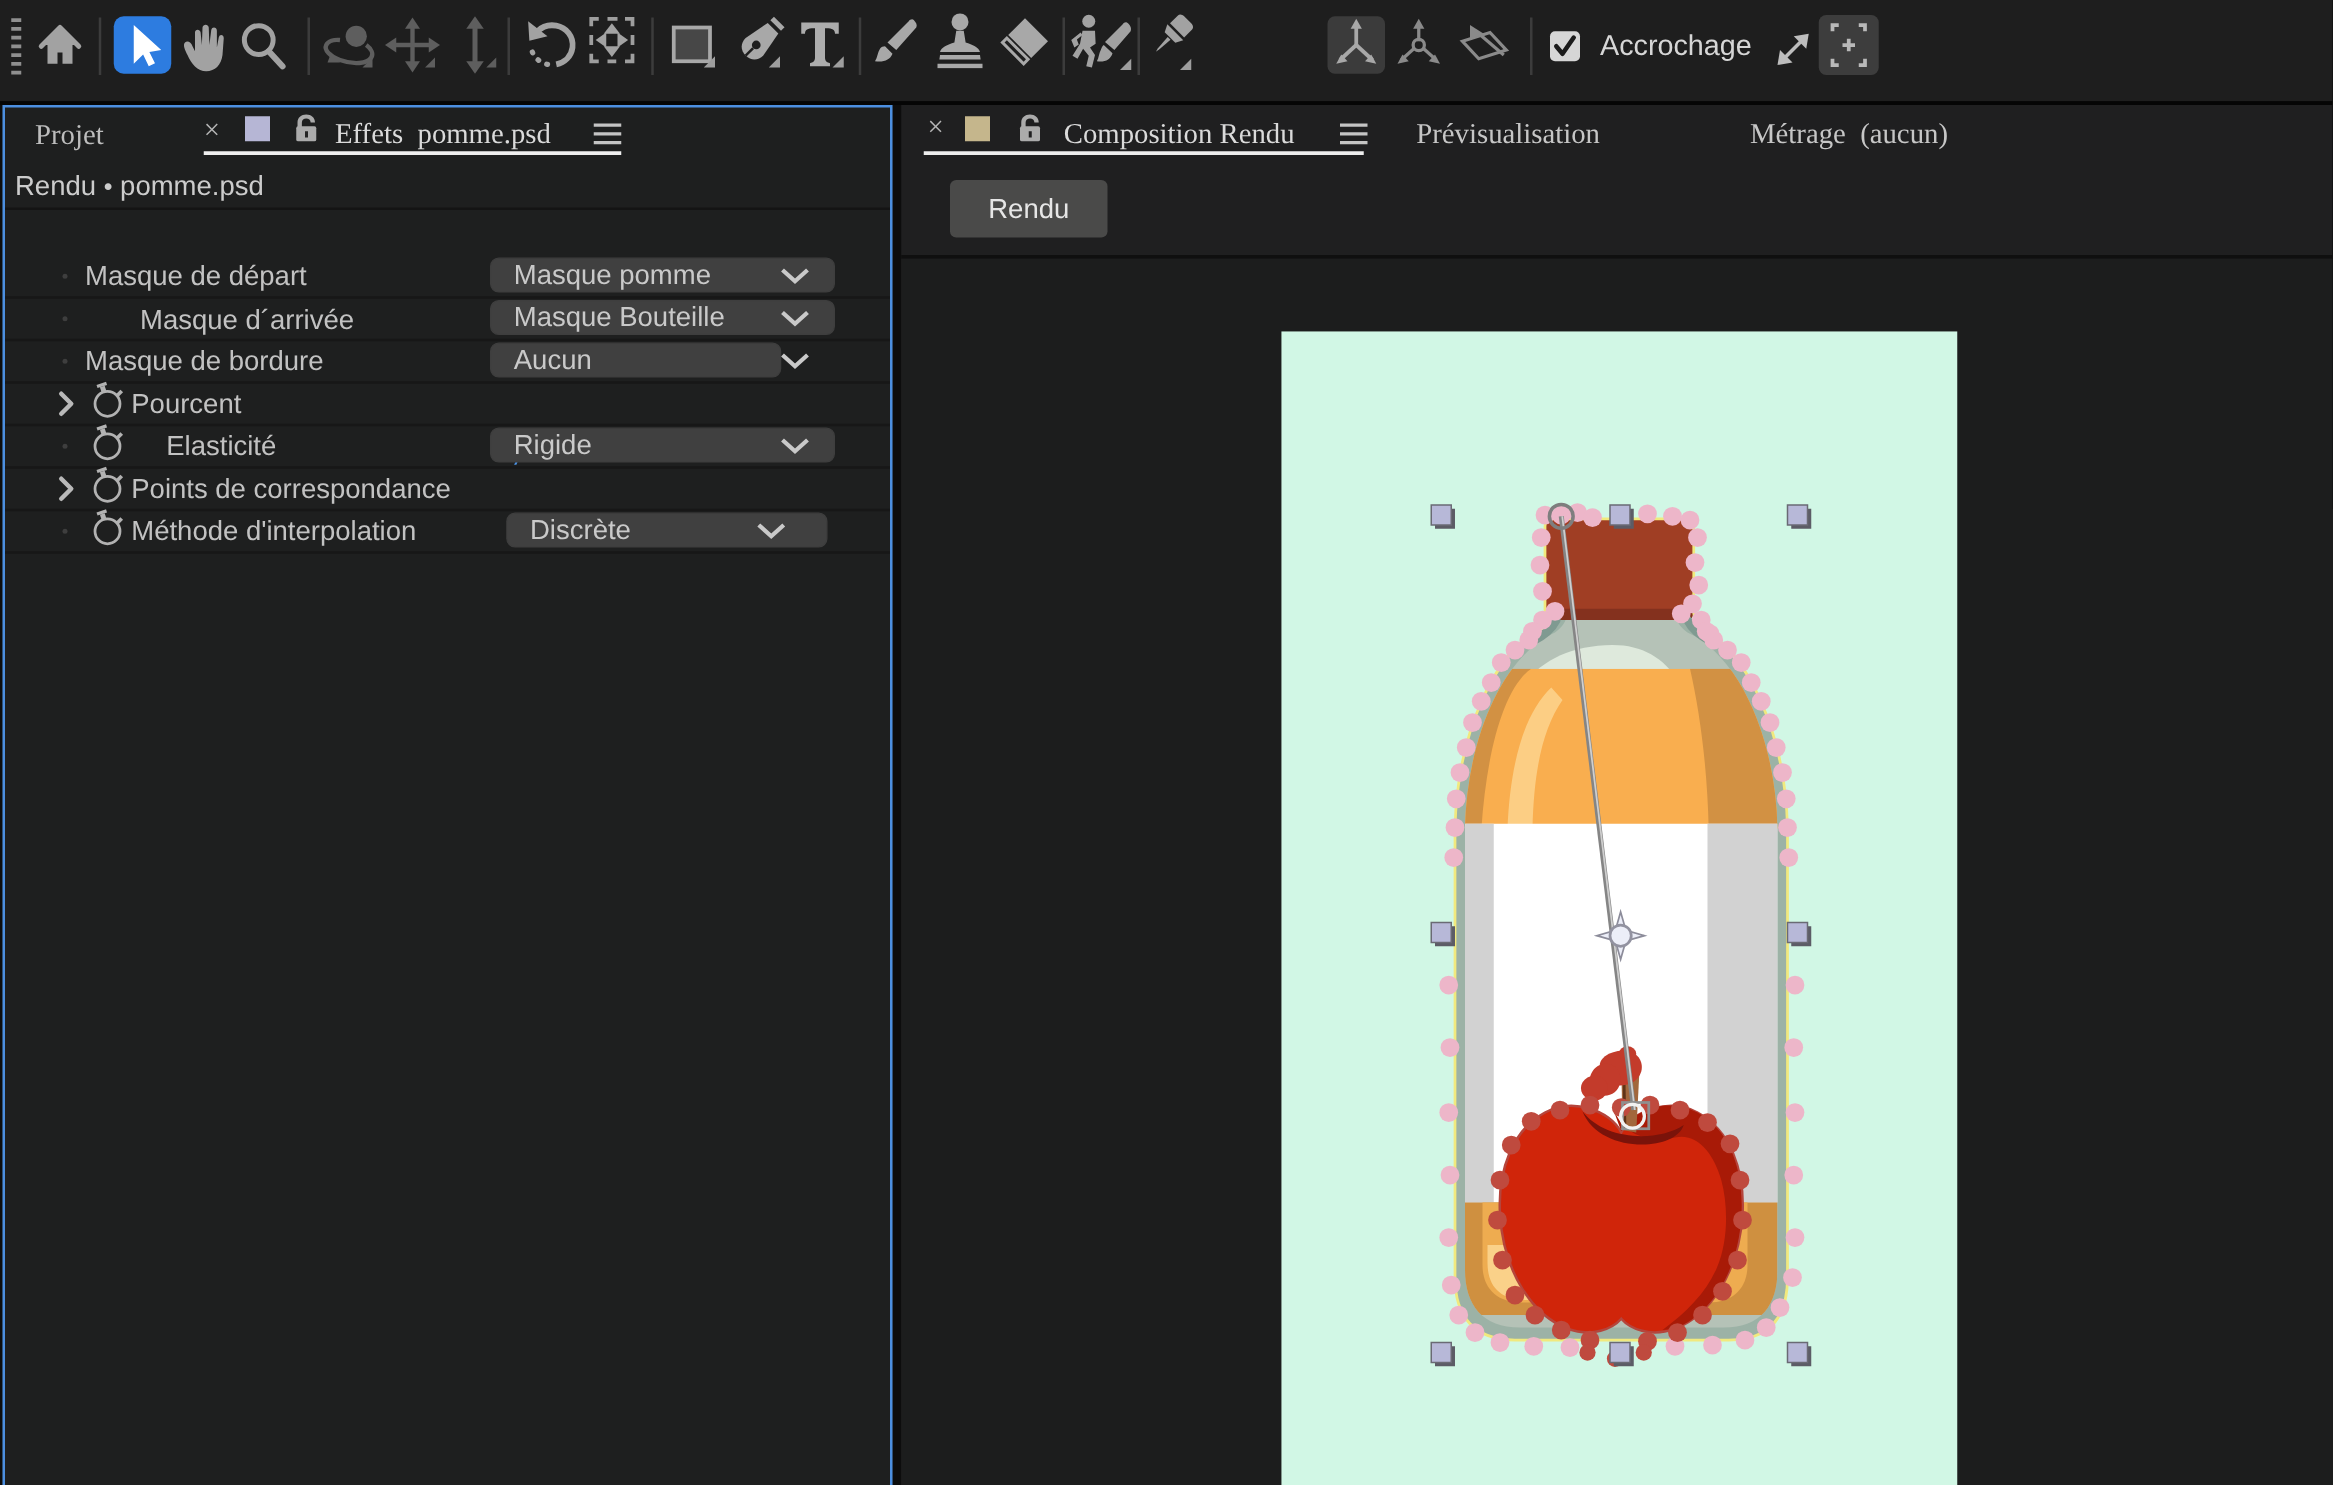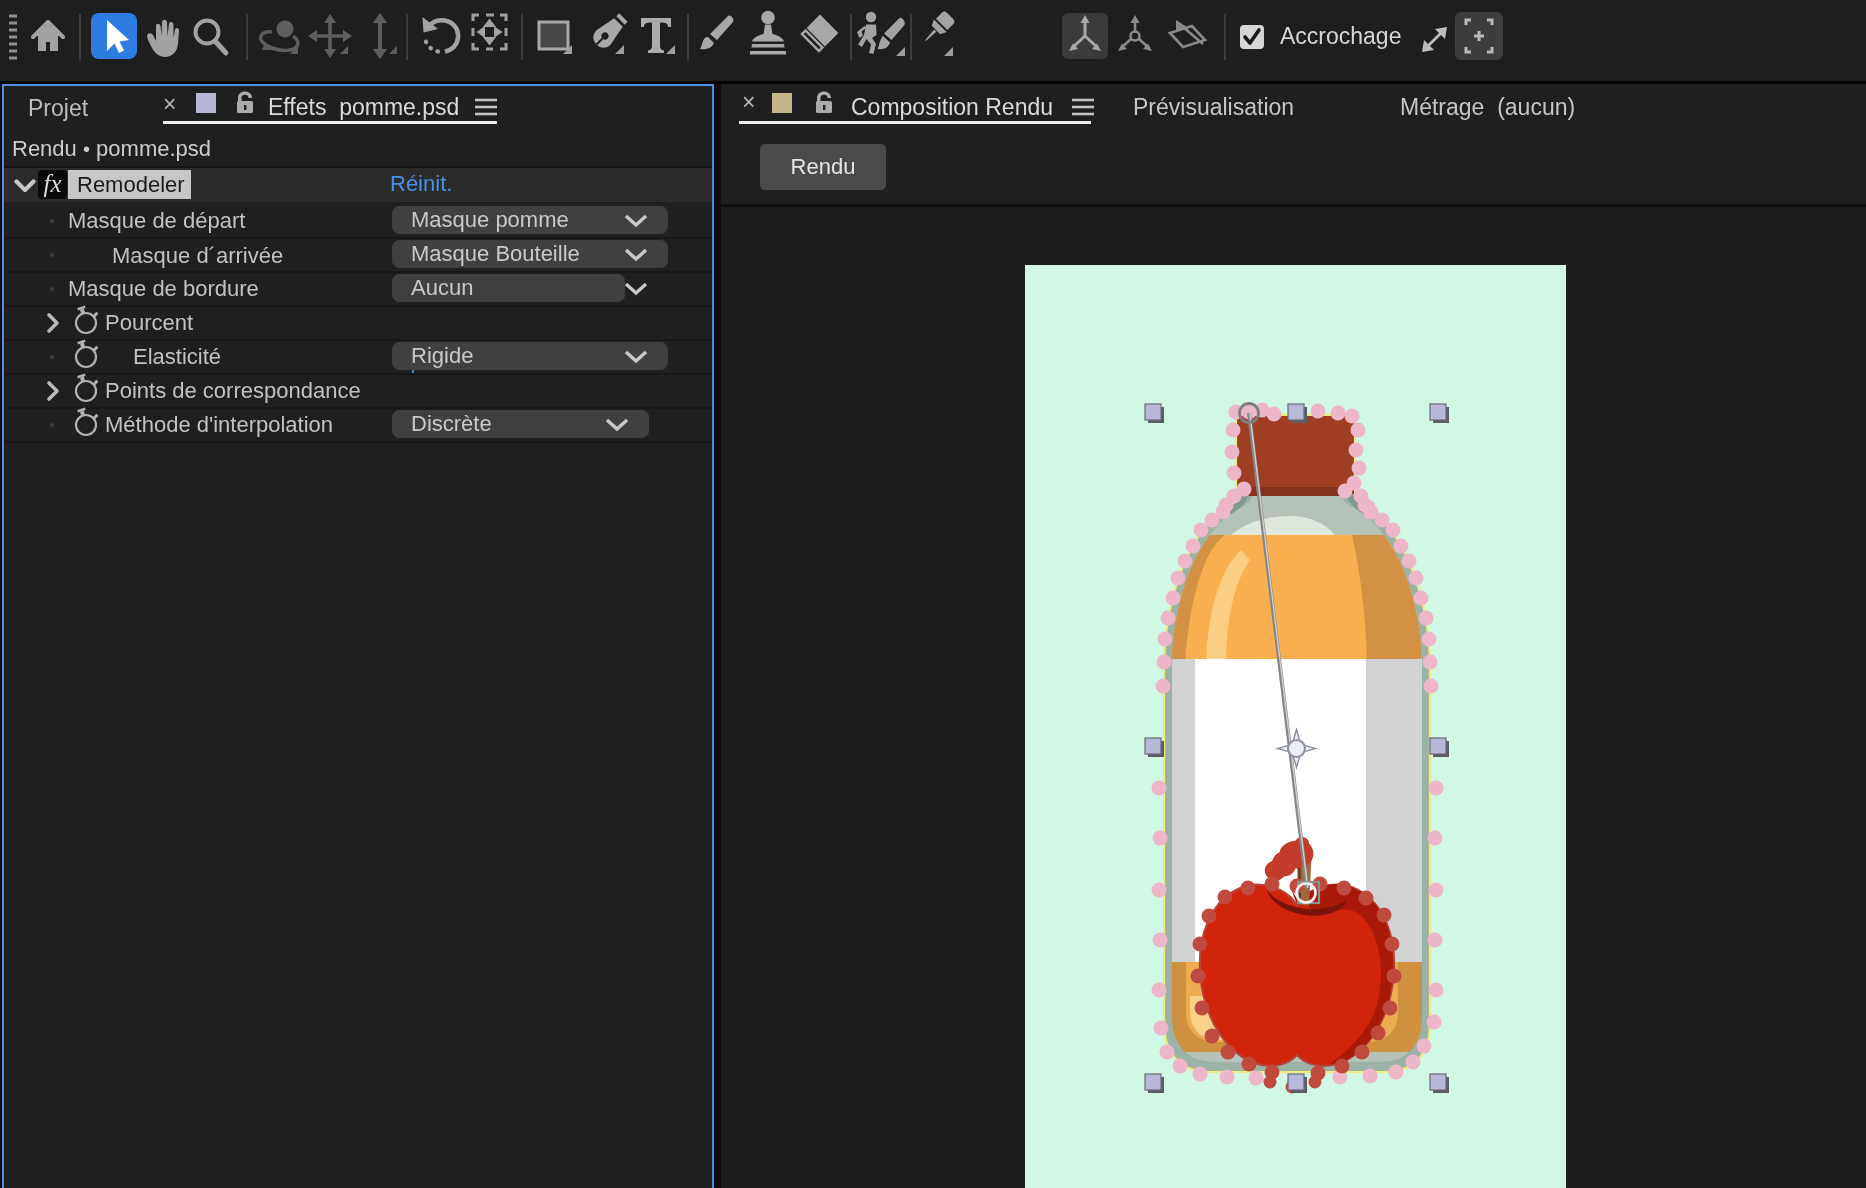--- a/index.html
+++ b/index.html
@@ -8,21 +8,21 @@
   #toolbar{left:0;top:0;width:1866px;height:81px;background:#1e1e1e;}
   #gap{left:0;top:81px;width:1866px;height:3px;background:#050505;}
   #lpanel{left:2px;top:84px;width:712px;height:1110px;background:#1e1f1f;border:2px solid #4c8fe0;box-sizing:border-box;}
   #rpanel{left:721px;top:84px;width:1145px;height:1104px;background:#1f1f20;}
   #viewer{left:721px;top:207px;width:1145px;height:981px;background:#1c1d1d;}
   #canvas-svg{left:1025px;top:265px;}
   .sep{position:absolute;left:0;width:708px;height:2px;background:#171717;}
   .row-label{position:absolute;color:#c2c2c2;font-size:22px;line-height:32px;white-space:pre;}
   .dd{position:absolute;background:#404040;border:1px solid #3e3e3e;border-radius:7px;box-sizing:border-box;color:#c9c9c9;font-size:22px;line-height:26px;}
   .dd span{position:absolute;left:18px;top:0;}
-  .tabtxt{position:absolute;font-size:23px;color:#d4d4d4;white-space:pre;}
+  .tabtxt{position:absolute;font-size:23px;color:#d4d4d4;white-space:pre;font-family:Liberation Serif, serif;}
 </style>
 </head>
 <body>
 <div class="abs" id="toolbar">
 <svg width="1866" height="81" viewBox="0 0 1866 81">
   <g fill="none" stroke="#9f9f9f">
 
     <g stroke="#8f8f8f" stroke-width="3">
       <line x1="9" y1="16" x2="17" y2="16"></line>
           <line x1="9" y1="23" x2="17" y2="23"></line>
@@ -205,28 +205,20 @@
     <g stroke="#c4c4c4" stroke-width="2.6">
         <line x1="1" y1="2" x2="23" y2="2"></line>
         <line x1="1" y1="9" x2="23" y2="9"></line>
         <line x1="1" y1="16" x2="23" y2="16"></line>
       </g>
   </svg>
   <div class="abs" style="left:159px;top:35px;width:334px;height:3px;background:#efefef;"></div>
   <div class="abs" style="left:8px;top:50px;font-size:22px;color:#cccccc;white-space:pre;">Rendu <span style="font-size:20px;">•</span> pomme.psd</div>
   <div class="abs" style="left:0px;top:80px;width:708px;height:2px;background:#141414;"></div>
 
-  <div class="abs" style="left:0px;top:82px;width:708px;height:34px;background:#2a2b2a;">
-    <svg class="abs" style="left:10px;top:11px;" width="22" height="14" viewBox="0 0 22 14">
-        <path d="M2.5 2.5 L11 11 L19.5 2.5" stroke="#c9c9c9" stroke-width="4.2" fill="none" stroke-linecap="round" stroke-linejoin="round"></path>
-      </svg>
-    <div class="abs" style="left:34px;top:2px;width:29px;height:29px;background:#0a0a0a;border-radius:4px;color:#dcdcdc;font-style:italic;font-size:25px;text-align:center;line-height:27px;font-family:'Liberation Serif',serif;">fx</div>
-    <div class="abs" style="left:64px;top:2px;width:123px;height:29px;background:#c6c6c6;color:#1a1a1a;font-size:22px;line-height:29px;"><span style="margin-left:9px;">Remodeler</span></div>
-    <div class="abs" style="left:386px;top:3px;font-size:22px;color:#4a90e2;">Réinit.</div>
-  </div>
 
   <div class="row-label" style="left:64px;top:119px;">Masque de départ</div>
   <div class="dd" style="left:388px;top:120px;width:276px;height:28px;">
       <span>Masque pomme</span>
     </div>
   <div class="sep" style="top:151px;"></div>
   <div class="row-label" style="left:64px;top:154px;margin-left:44px;">Masque d´arrivée</div>
   <div class="dd" style="left:388px;top:154px;width:276px;height:28px;">
       <span>Masque Bouteille</span>
     </div>
@@ -240,21 +232,21 @@
   <div class="abs" style="left:388px;top:221px;font-size:30px;line-height:32px;color:#4a90e2;margin-top:36px;">0,0<span style="color:#c9c9c9;">%</span></div>
   <div class="sep" style="top:253px;"></div>
   <div class="row-label" style="left:101px;top:255px;margin-left:28px;">Elasticité</div>
   <div class="dd" style="left:388px;top:256px;width:276px;height:28px;">
       <span>Rigide</span>
     </div>
   <div class="sep" style="top:287px;"></div>
   <div class="row-label" style="left:101px;top:289px;">Points de correspondance</div>
   <div class="sep" style="top:321px;"></div>
   <div class="row-label" style="left:101px;top:323px;">Méthode d'interpolation</div>
-  <div class="dd" style="left:388px;top:324px;width:257px;height:28px;">
+  <div class="dd" style="left:401px;top:324px;width:257px;height:28px;">
       <span>Discrète</span>
     </div>
   <div class="sep" style="top:355px;"></div>
   <svg class="abs" style="left:0;top:0;" width="708" height="400" viewBox="0 0 708 400">
     <g fill="#3e3e3e">
       <circle cx="48" cy="135" r="2"></circle>
         <circle cx="48" cy="169" r="2"></circle>
         <circle cx="48" cy="203" r="2"></circle>
       <circle cx="48" cy="271" r="2"></circle>
         <circle cx="48" cy="339" r="2"></circle>

